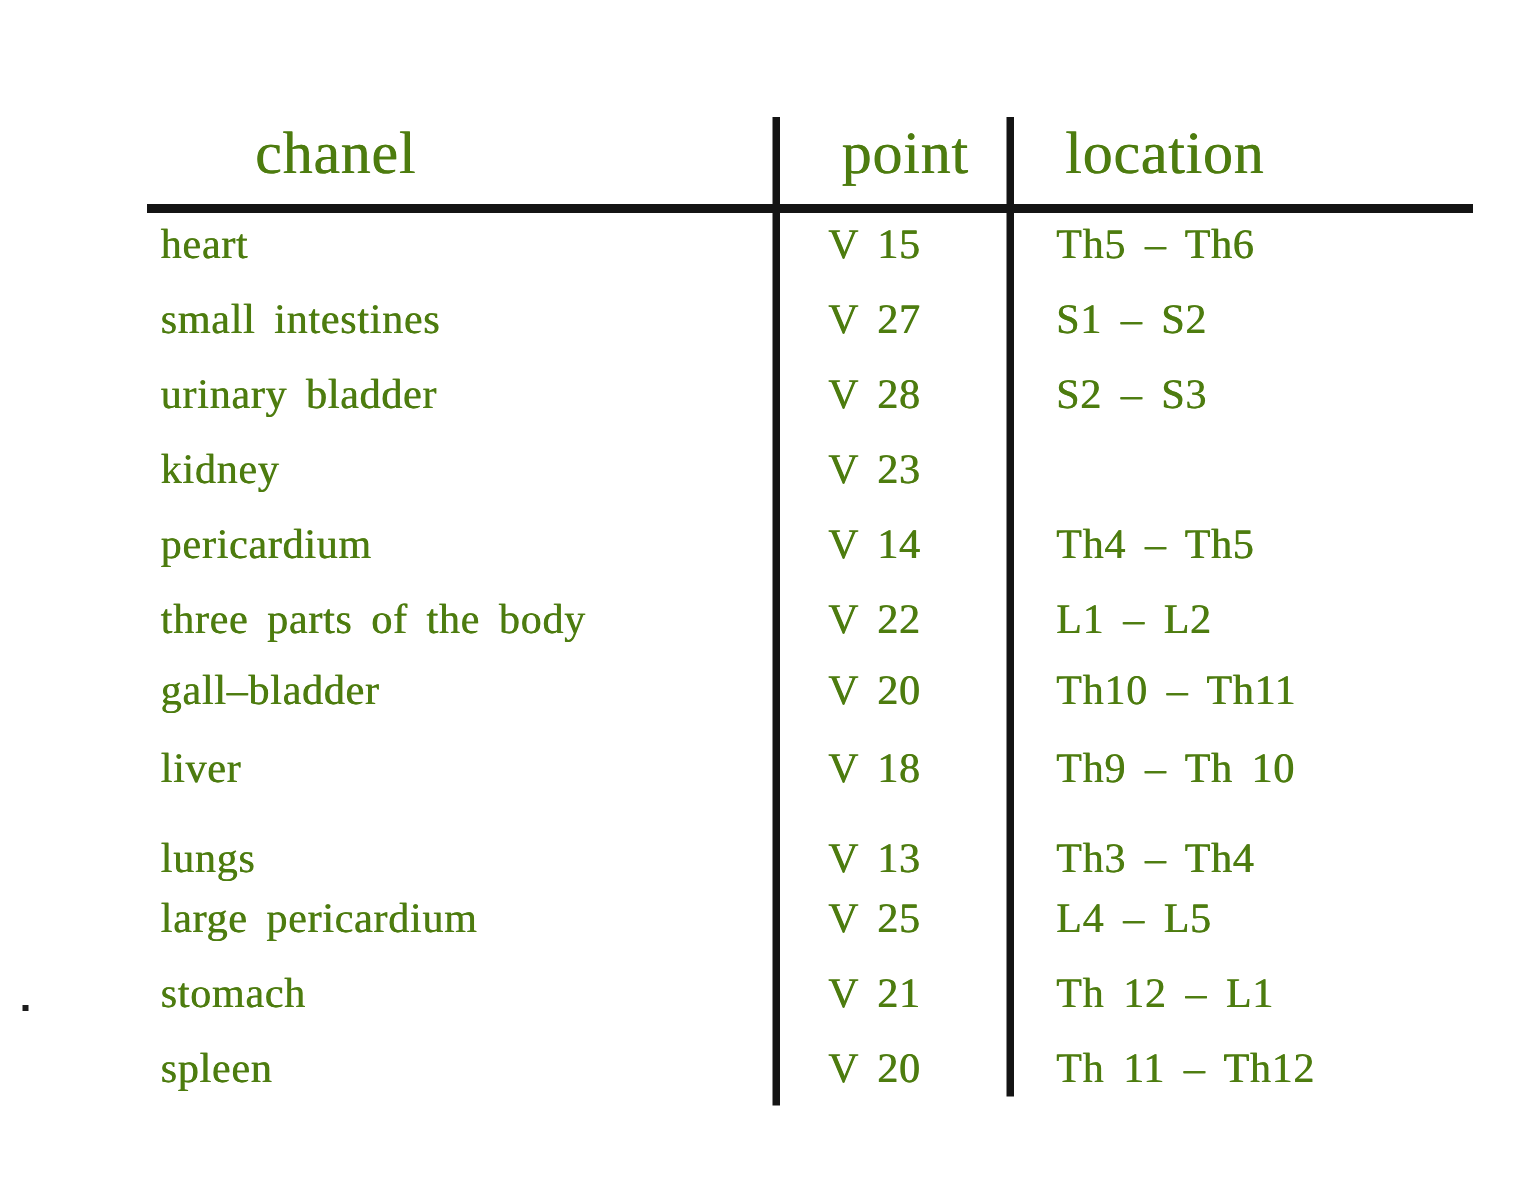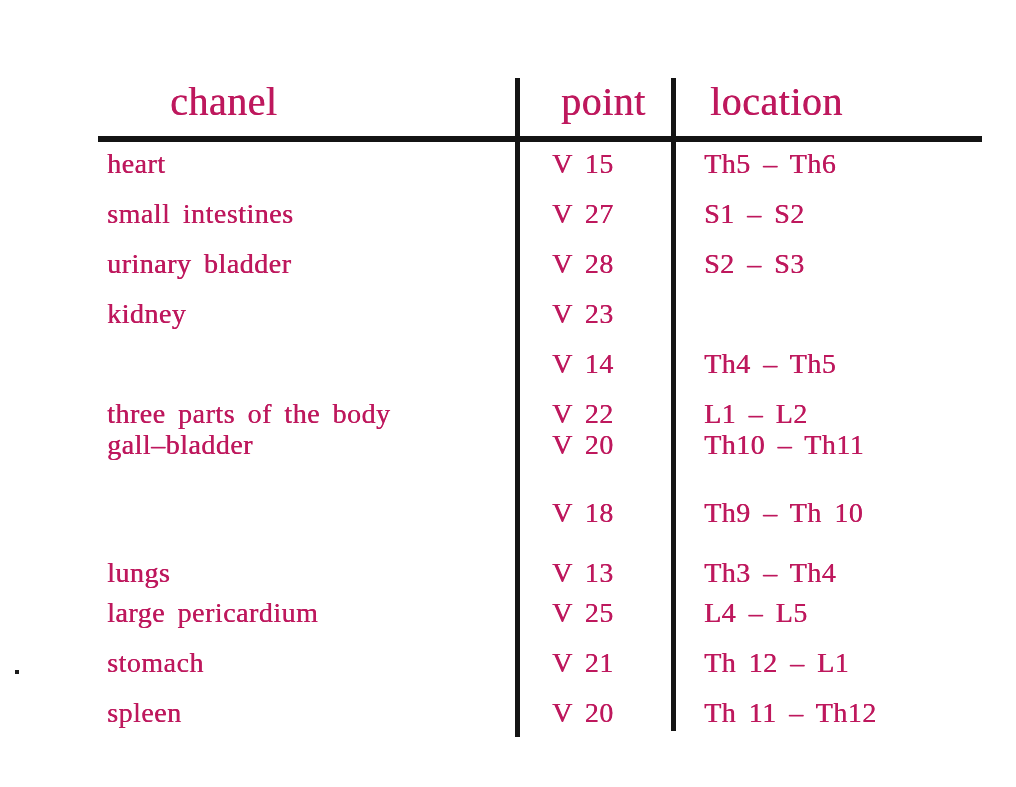--- a/index.html
+++ b/index.html
@@ -2,21 +2,21 @@
 <html><head>
 <meta charset="utf-8">
 <style>
   html,body{margin:0;padding:0;background:#ffffff;}
   .page{
     position:relative;
     width:1016px;height:787px;
     background:#ffffff;
     overflow:hidden;
     font-family:"Liberation Serif","DejaVu Serif",serif;
-    color:#be185d;
+    color:#4d7c0f;
   }
   .txt{
     position:absolute;
     font-size:40px;
     line-height:44px;
     white-space:nowrap;
     letter-spacing:0.5px;
     word-spacing:5px;
     
     text-shadow:0.4px 0.2px 0 currentColor;
@@ -70,34 +70,36 @@
       <div class="row" style="top: 241.8px;">
     <span class="cell cell-channel">urinary bladder</span>
     <span class="cell cell-point">V 28</span>
     <span class="cell cell-location">S2 – S3</span>
   </div>
       <div class="row" style="top: 291.7px;">
     <span class="cell cell-channel">kidney</span>
     <span class="cell cell-point">V 23</span>
   </div>
       <div class="row" style="top: 341.6px;">
+    <span class="cell cell-channel">pericardium</span>
     <span class="cell cell-point">V 14</span>
     <span class="cell cell-location">Th4 – Th5</span>
   </div>
       <div class="row" style="top: 391.5px;">
     <span class="cell cell-channel">three parts of the body</span>
     <span class="cell cell-point">V 22</span>
     <span class="cell cell-location">L1 – L2</span>
   </div>
-      <div class="row" style="top: 423px;">
+      <div class="row" style="top: 439px;">
     <span class="cell cell-channel">gall–bladder</span>
     <span class="cell cell-point">V 20</span>
     <span class="cell cell-location">Th10 – Th11</span>
   </div>
       <div class="row" style="top: 491.3px;">
+    <span class="cell cell-channel">liver</span>
     <span class="cell cell-point">V 18</span>
     <span class="cell cell-location">Th9 – Th 10</span>
   </div>
       <div class="row" style="top: 551px;">
     <span class="cell cell-channel">lungs</span>
     <span class="cell cell-point">V 13</span>
     <span class="cell cell-location">Th3 – Th4</span>
   </div>
       <div class="row" style="top: 591.1px;">
     <span class="cell cell-channel">large pericardium</span>

